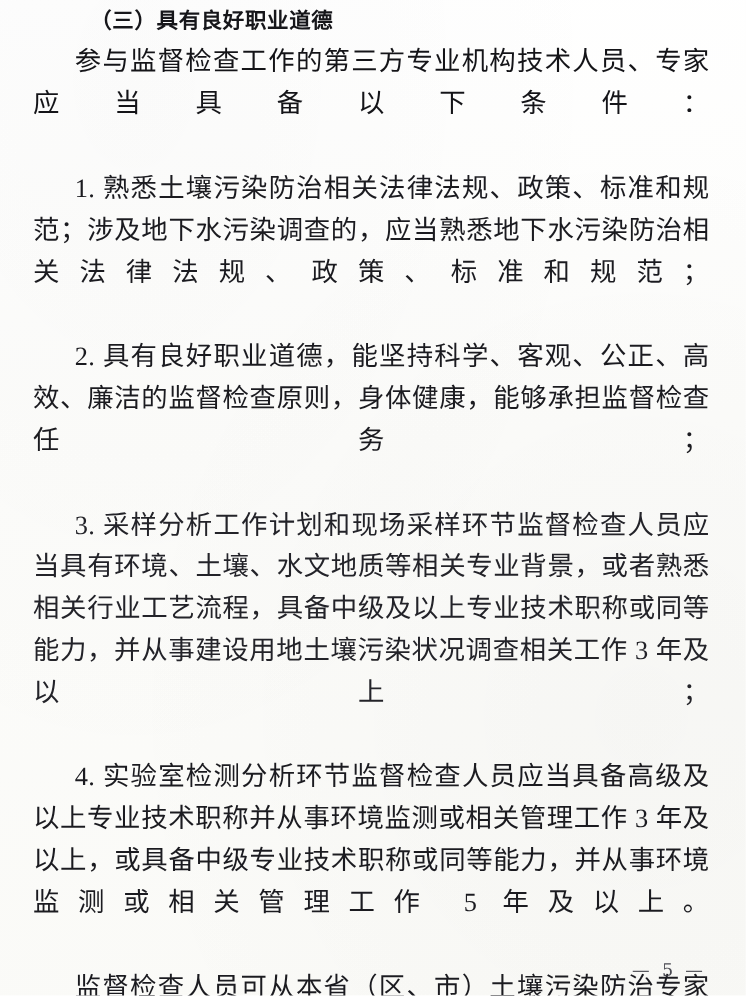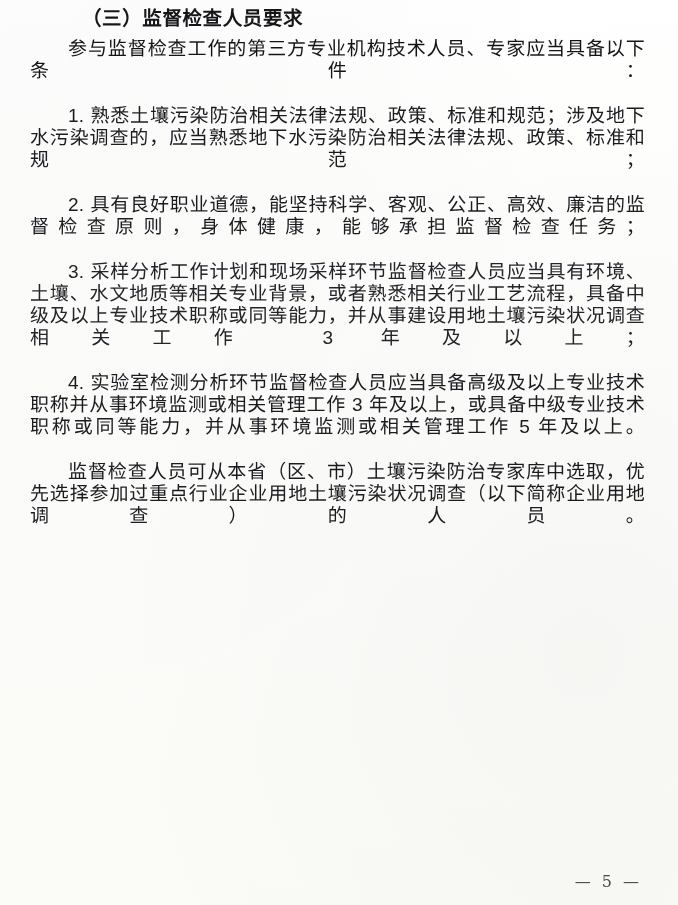--- a/index.html
+++ b/index.html
@@ -54,23 +54,23 @@
     font-size: 19.5px;
     line-height: 38px;
     letter-spacing: 0.6px;
     color: #16161a;
     text-indent: 52px;
     margin: 0;
     white-space: nowrap;
   }
 
   .para {
-    font-family: Liberation Sans, sans-serif;
-    font-size: 19px;
-    line-height: 22px;
+    font-family: Liberation Serif, serif;
+    font-size: 24px;
+    line-height: 38px;
     color: #1b1b20;
     margin: 0;
     text-align: justify;
     text-justify: inter-character;
     text-indent: 38px;
     letter-spacing: 0.25px;
     -webkit-font-smoothing: antialiased;
   }
 
   
@@ -105,21 +105,21 @@
     letter-spacing: 3px;
   }
 </style>
 </head>
 <body>
 
 <div id="page">
 
   <div id="content">
 
-    <h2 class="heading">（三）监督检查人员要求</h2>
+    <h2 class="heading">（三）具有良好职业道德</h2>
 
     <p class="para ink-strong">参与监督检查工作的第三方专业机构技术人员、专家应当具备以下条件：</p>
 
     <p class="para gap-sm">1. 熟悉土壤污染防治相关法律法规、政策、标准和规范；涉及地下水污染调查的，应当熟悉地下水污染防治相关法律法规、政策、标准和规范；</p>
 
     <p class="para gap-sm">2. 具有良好职业道德，能坚持科学、客观、公正、高效、廉洁的监督检查原则，身体健康，能够承担监督检查任务；</p>
 
     <p class="para gap-sm ink-light">3. 采样分析工作计划和现场采样环节监督检查人员应当具有环境、土壤、水文地质等相关专业背景，或者熟悉相关行业工艺流程，具备中级及以上专业技术职称或同等能力，并从事建设用地土壤污染状况调查相关工作 3 年及以上；</p>
 
     <p class="para gap-sm">4. 实验室检测分析环节监督检查人员应当具备高级及以上专业技术职称并从事环境监测或相关管理工作 3 年及以上，或具备中级专业技术职称或同等能力，并从事环境监测或相关管理工作 5 年及以上。</p>

